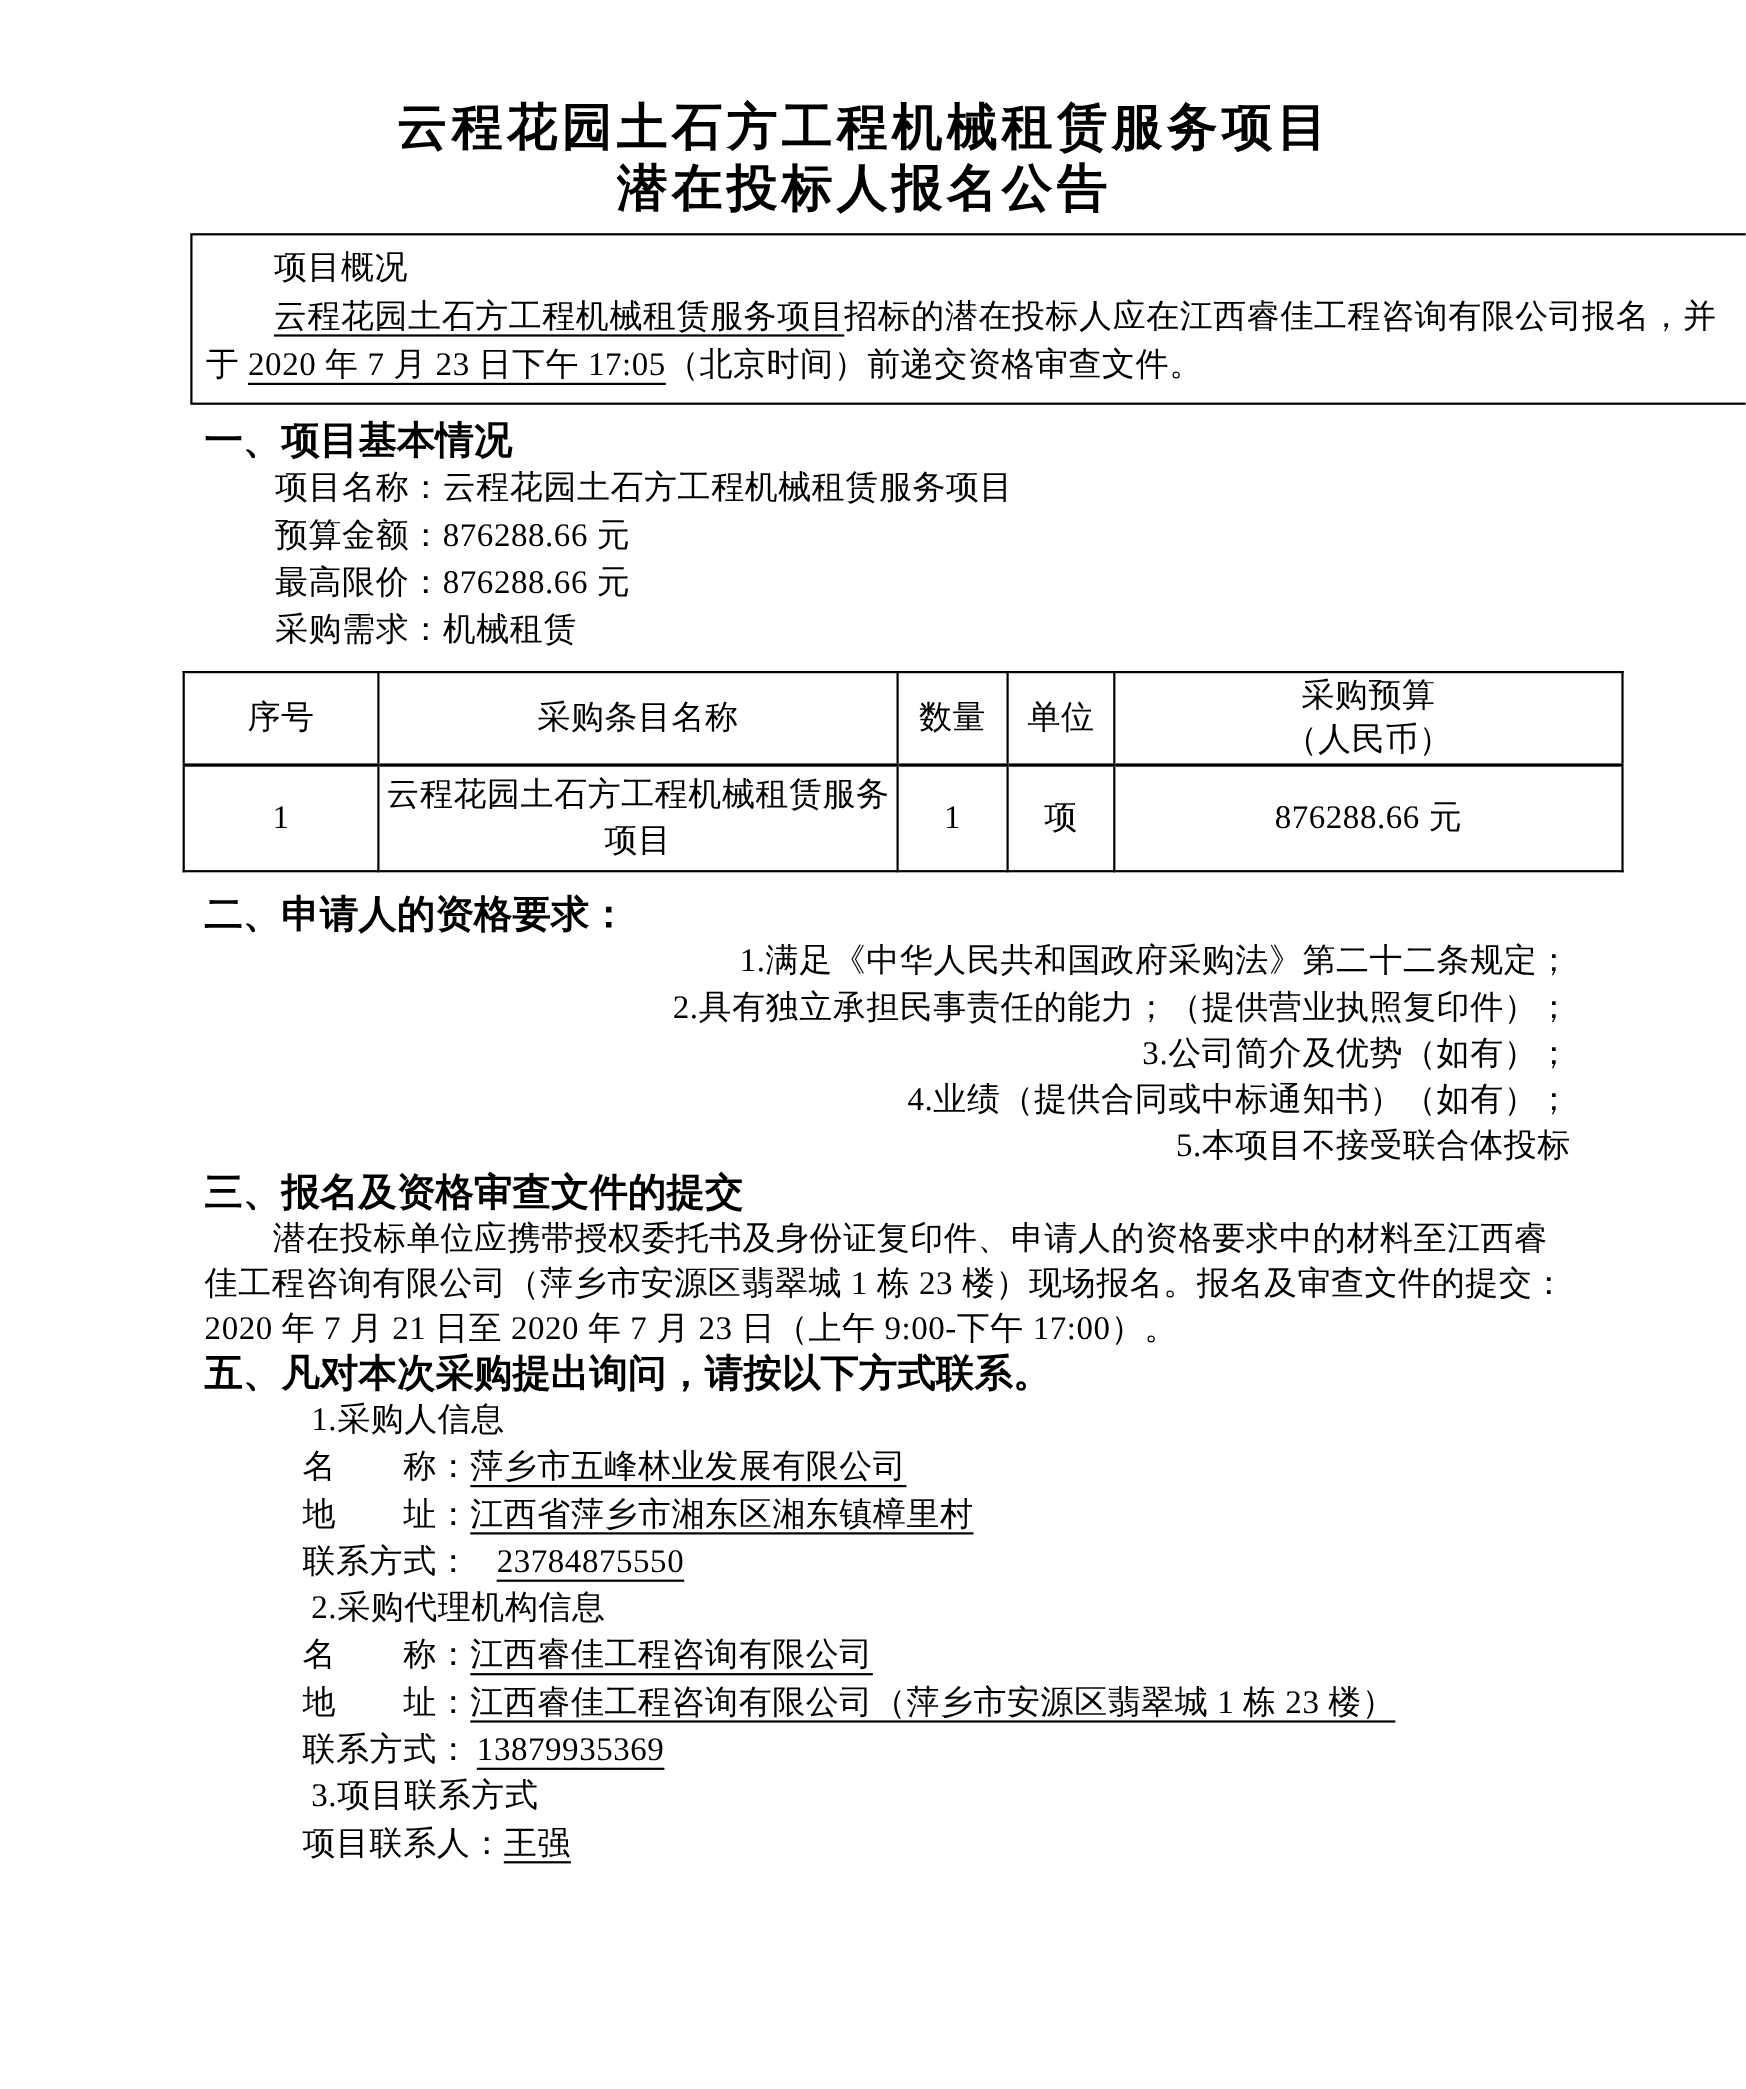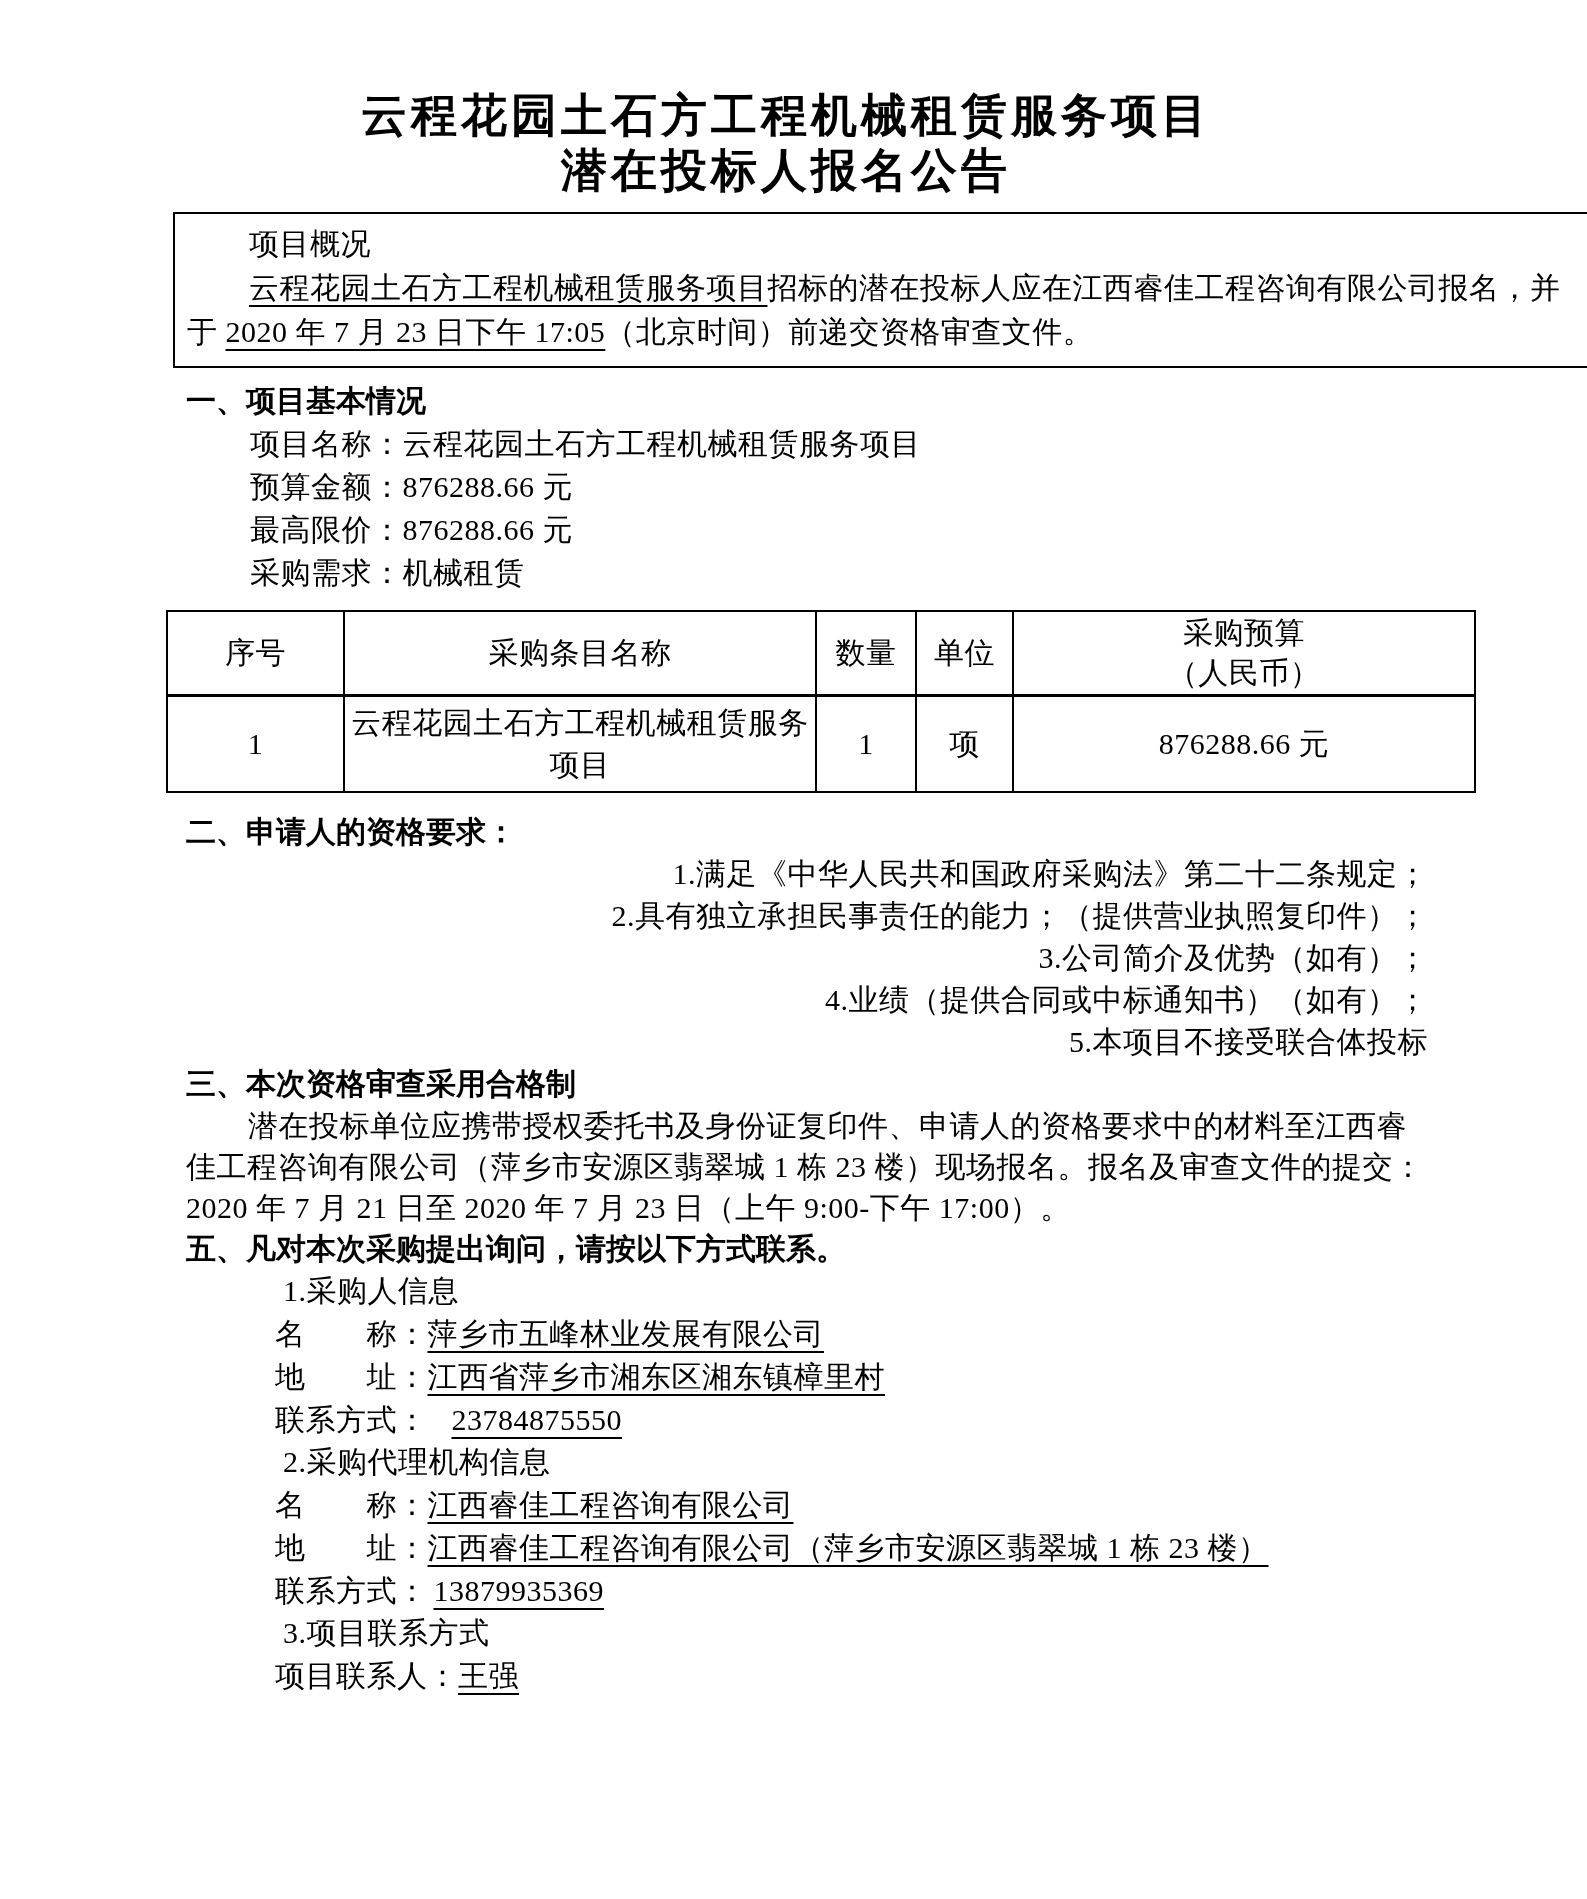--- a/index.html
+++ b/index.html
@@ -30,21 +30,21 @@
     margin: 14px 0 0 -13px;
     width: 1430px;
     padding: 8px 12px 12px 12px;
     line-height: 44px;
   }
   .indent { text-indent: 62px; }
   p { margin: 0; }
 
   h2 {
     font-family: "Liberation Sans", "DejaVu Sans", sans-serif;
-    font-size: 30px;
+    font-size: 35px;
     line-height: 42px;
     font-weight: bold;
     margin: 0;
     letter-spacing: 0;
   }
   .mt12 { margin-top: 12px; }
   .mt18 { margin-top: 18px; }
 
   .body-lines { margin-left: 64px; }
   .bline { line-height: 43px; }
@@ -148,21 +148,21 @@
 
   <h2 class="mt18">二、申请人的资格要求：</h2>
   <div class="items">
     <div class="item">1.满足《中华人民共和国政府采购法》第二十二条规定；</div>
     <div class="item">2.具有独立承担民事责任的能力；（提供营业执照复印件）；</div>
     <div class="item">3.公司简介及优势（如有）；</div>
     <div class="item">4.业绩（提供合同或中标通知书）（如有）；</div>
     <div class="item">5.本项目不接受联合体投标</div>
   </div>
 
-  <h2>三、本次资格审查采用合格制</h2>
+  <h2>三、报名及资格审查文件的提交</h2>
   <p class="para">潜在投标单位应携带授权委托书及身份证复印件、申请人的资格要求中的材料至江西睿佳工程咨询有限公司（萍乡市安源区翡翠城 1 栋 23 楼）现场报名。报名及审查文件的提交：2020 年 7 月 21 日至 2020 年 7 月 23 日（上午 9:00-下午 17:00）。</p>
 
 
   <h2>五、凡对本次采购提出询问，请按以下方式联系。</h2>
 
   <div>
     <div class="sub-heading">1.采购人信息</div>
     <div class="crow"><span class="clabel">名　　称：</span><span class="u">萍乡市五峰林业发展有限公司</span></div>
     <div class="crow"><span class="clabel">地　　址：</span><span class="u">江西省萍乡市湘东区湘东镇樟里村</span></div>
     <div class="crow"><span class="clabel">联系方式：</span><span class="u pad-phone">23784875550</span></div>

